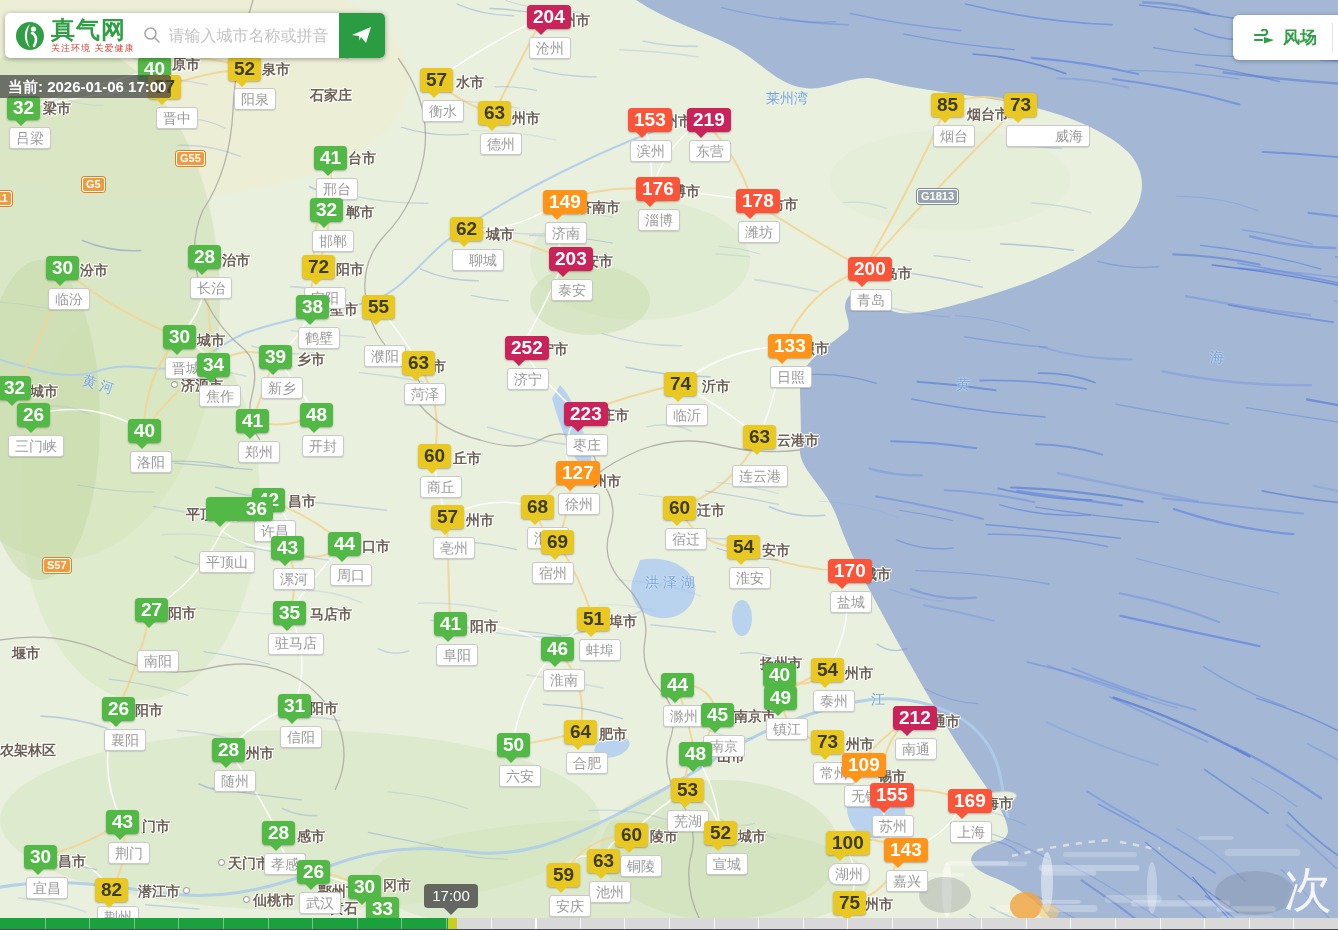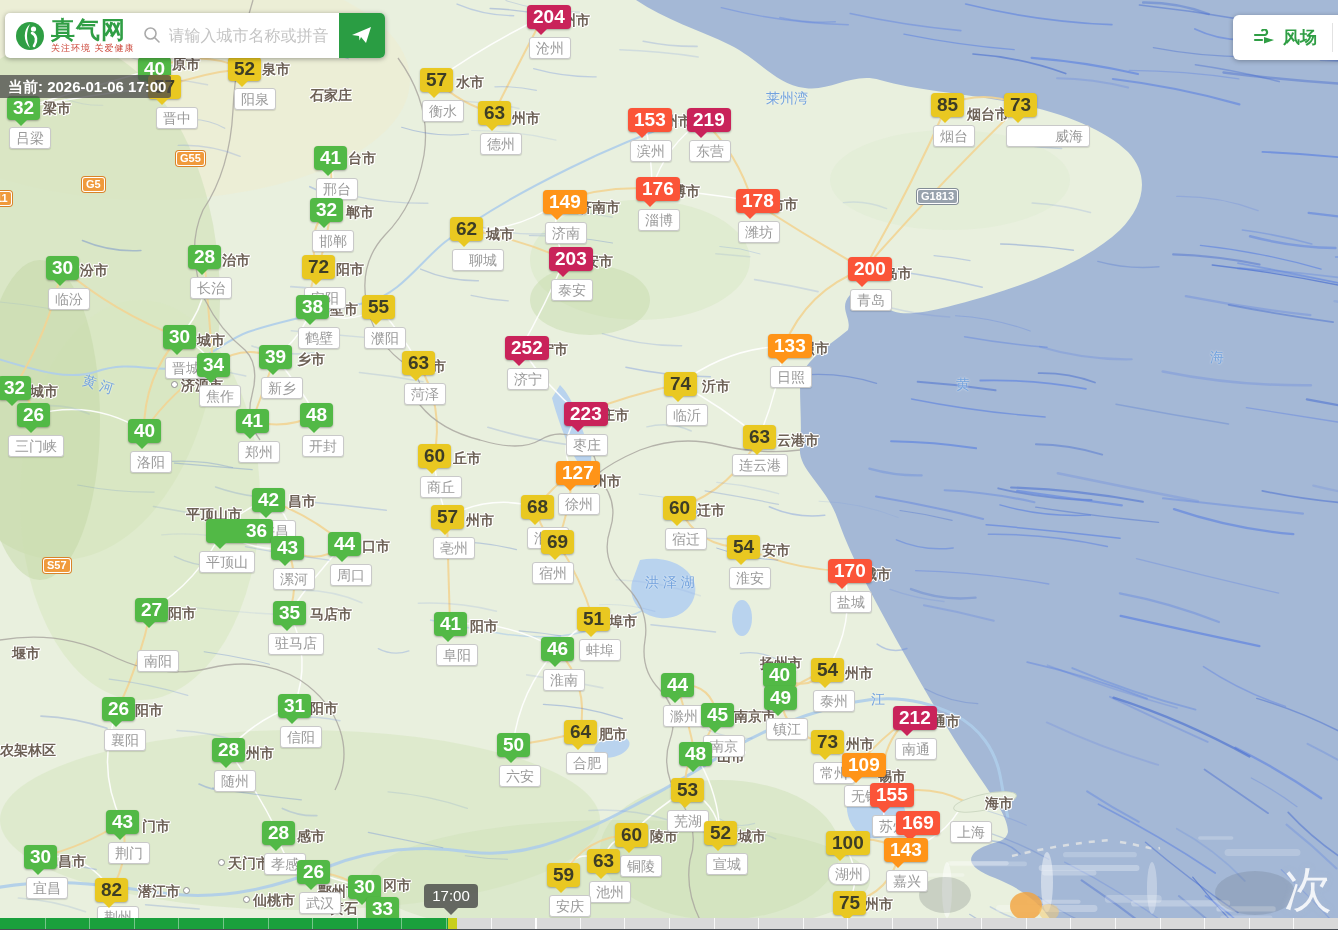--- a/index.html
+++ b/index.html
@@ -615,21 +615,21 @@
       <div class="clabel" style="left: 190px; top: 277px;">长治</div>
       <div class="badge green" style="left: 46px; top: 256px; --c: #52b946;">30</div>
       <div class="clabel" style="left: 48px; top: 288px;">临汾</div>
       <div class="badge yellow" style="left: 302px; top: 255px; --c: #e9c821;">72</div>
       <div class="clabel" style="left: 304px; top: 287px;">安阳</div>
       <div class="badge purple" style="left: 549px; top: 247px; --c: #c9235a;">203</div>
       <div class="clabel" style="left: 551px; top: 279px;">泰安</div>
       <div class="badge red" style="left: 848px; top: 257px; --c: #fb5438;">200</div>
       <div class="clabel" style="left: 850px; top: 289px;">青岛</div>
       <div class="badge yellow" style="left: 362px; top: 295px; --c: #e9c821;">55</div>
-      <div class="clabel" style="left: 364px; top: 327px;">濮阳</div>
+      <div class="clabel" style="left: 364px; top: 345px;">濮阳</div>
       <div class="badge green" style="left: 296px; top: 295px; --c: #52b946;">38</div>
       <div class="clabel" style="left: 298px; top: 327px;">鹤壁</div>
       <div class="badge green" style="left: 163px; top: 325px; --c: #52b946;">30</div>
       <div class="clabel" style="left: 165px; top: 357px;">晋城</div>
       <div class="badge green" style="left: 197px; top: 353px; --c: #52b946;">34</div>
       <div class="clabel" style="left: 199px; top: 385px;">焦作</div>
       <div class="badge green" style="left: 259px; top: 345px; --c: #52b946;">39</div>
       <div class="clabel" style="left: 261px; top: 377px;">新乡</div>
       <div class="badge purple" style="left: 505px; top: 336px; --c: #c9235a;">252</div>
       <div class="clabel" style="left: 507px; top: 368px;">济宁</div>
@@ -644,34 +644,34 @@
       <div class="clabel" style="left: 8px; top: 435px;">三门峡</div>
       <div class="badge green" style="left: 128px; top: 419px; --c: #52b946;">40</div>
       <div class="clabel" style="left: 130px; top: 451px;">洛阳</div>
       <div class="badge green" style="left: 236px; top: 409px; --c: #52b946;">41</div>
       <div class="clabel" style="left: 238px; top: 441px;">郑州</div>
       <div class="badge green" style="left: 300px; top: 403px; --c: #52b946;">48</div>
       <div class="clabel" style="left: 302px; top: 435px;">开封</div>
       <div class="badge purple" style="left: 564px; top: 402px; --c: #c9235a;">223</div>
       <div class="clabel" style="left: 566px; top: 434px;">枣庄</div>
       <div class="badge yellow" style="left: 743px; top: 425px; --c: #e9c821;">63</div>
-      <div class="clabel" style="left: 732px; top: 437px; margin-top: 17px;">连云港</div>
+      <div class="clabel" style="left: 732px; top: 448px; margin-top: 17px;">连云港</div>
       <div class="badge yellow" style="left: 418px; top: 444px; --c: #e9c821;">60</div>
       <div class="clabel" style="left: 420px; top: 476px;">商丘</div>
       <div class="badge orange" style="left: 556px; top: 461px; --c: #ff9418;">127</div>
       <div class="clabel" style="left: 558px; top: 493px;">徐州</div>
       <div class="badge green" style="left: 252px; top: 488px; --c: #52b946;">42</div>
       <div class="clabel" style="left: 254px; top: 520px;">许昌</div>
       <div class="badge yellow" style="left: 521px; top: 495px; --c: #e9c821;">68</div>
       <div class="clabel" style="left: 527px; top: 527px;">淮北</div>
       <div class="badge yellow" style="left: 431px; top: 505px; --c: #e9c821;">57</div>
       <div class="clabel" style="left: 433px; top: 537px;">亳州</div>
       <div class="badge yellow" style="left: 663px; top: 496px; --c: #e9c821;">60</div>
       <div class="clabel" style="left: 665px; top: 528px;">宿迁</div>
-      <div class="badge green" style="left: 206px; top: 519px; padding-left: 40px; --c: #52b946;">36</div>
+      <div class="badge green" style="left: 206px; top: 497px; padding-left: 40px; --c: #52b946;">36</div>
       <div class="clabel" style="left: 199px; top: 551px;">平顶山</div>
       <div class="badge green" style="left: 328px; top: 532px; --c: #52b946;">44</div>
       <div class="clabel" style="left: 330px; top: 564px;">周口</div>
       <div class="badge green" style="left: 271px; top: 536px; --c: #52b946;">43</div>
       <div class="clabel" style="left: 273px; top: 568px;">漯河</div>
       <div class="badge yellow" style="left: 541px; top: 530px; --c: #e9c821;">69</div>
       <div class="clabel" style="left: 532px; top: 562px;">宿州</div>
       <div class="badge yellow" style="left: 727px; top: 535px; --c: #e9c821;">54</div>
       <div class="clabel" style="left: 729px; top: 567px;">淮安</div>
       <div class="badge red" style="left: 828px; top: 559px; --c: #fb5438;">170</div>
@@ -709,21 +709,21 @@
       <div class="badge yellow" style="left: 811px; top: 730px; --c: #e9c821;">73</div>
       <div class="clabel" style="left: 813px; top: 762px;">常州</div>
       <div class="badge green" style="left: 497px; top: 733px; --c: #52b946;">50</div>
       <div class="clabel" style="left: 499px; top: 765px;">六安</div>
       <div class="badge orange" style="left: 842px; top: 753px; --c: #ff9418;">109</div>
       <div class="clabel" style="left: 844px; top: 785px;">无锡</div>
       <div class="badge yellow" style="left: 671px; top: 778px; --c: #e9c821;">53</div>
       <div class="clabel" style="left: 667px; top: 810px;">芜湖</div>
       <div class="badge red" style="left: 870px; top: 783px; --c: #fb5438;">155</div>
       <div class="clabel" style="left: 872px; top: 815px;">苏州</div>
-      <div class="badge red" style="left: 896px; top: 789px; margin-top: 22px; --c: #fb5438;">169</div>
+      <div class="badge red" style="left: 948px; top: 789px; --c: #fb5438;">169</div>
       <div class="clabel" style="left: 950px; top: 821px;">上海</div>
       <div class="badge green" style="left: 106px; top: 810px; --c: #52b946;">43</div>
       <div class="clabel" style="left: 108px; top: 842px;">荆门</div>
       <div class="badge green" style="left: 262px; top: 821px; --c: #52b946;">28</div>
       <div class="clabel" style="left: 264px; top: 853px;">孝感</div>
       <div class="badge yellow" style="left: 704px; top: 821px; --c: #e9c821;">52</div>
       <div class="clabel" style="left: 706px; top: 853px;">宣城</div>
       <div class="badge yellow" style="left: 615px; top: 823px; --c: #e9c821;">60</div>
       <div class="clabel" style="left: 620px; top: 855px;">铜陵</div>
       <div class="badge yellow" style="left: 826px; top: 831px; --c: #e9c821;">100</div>

